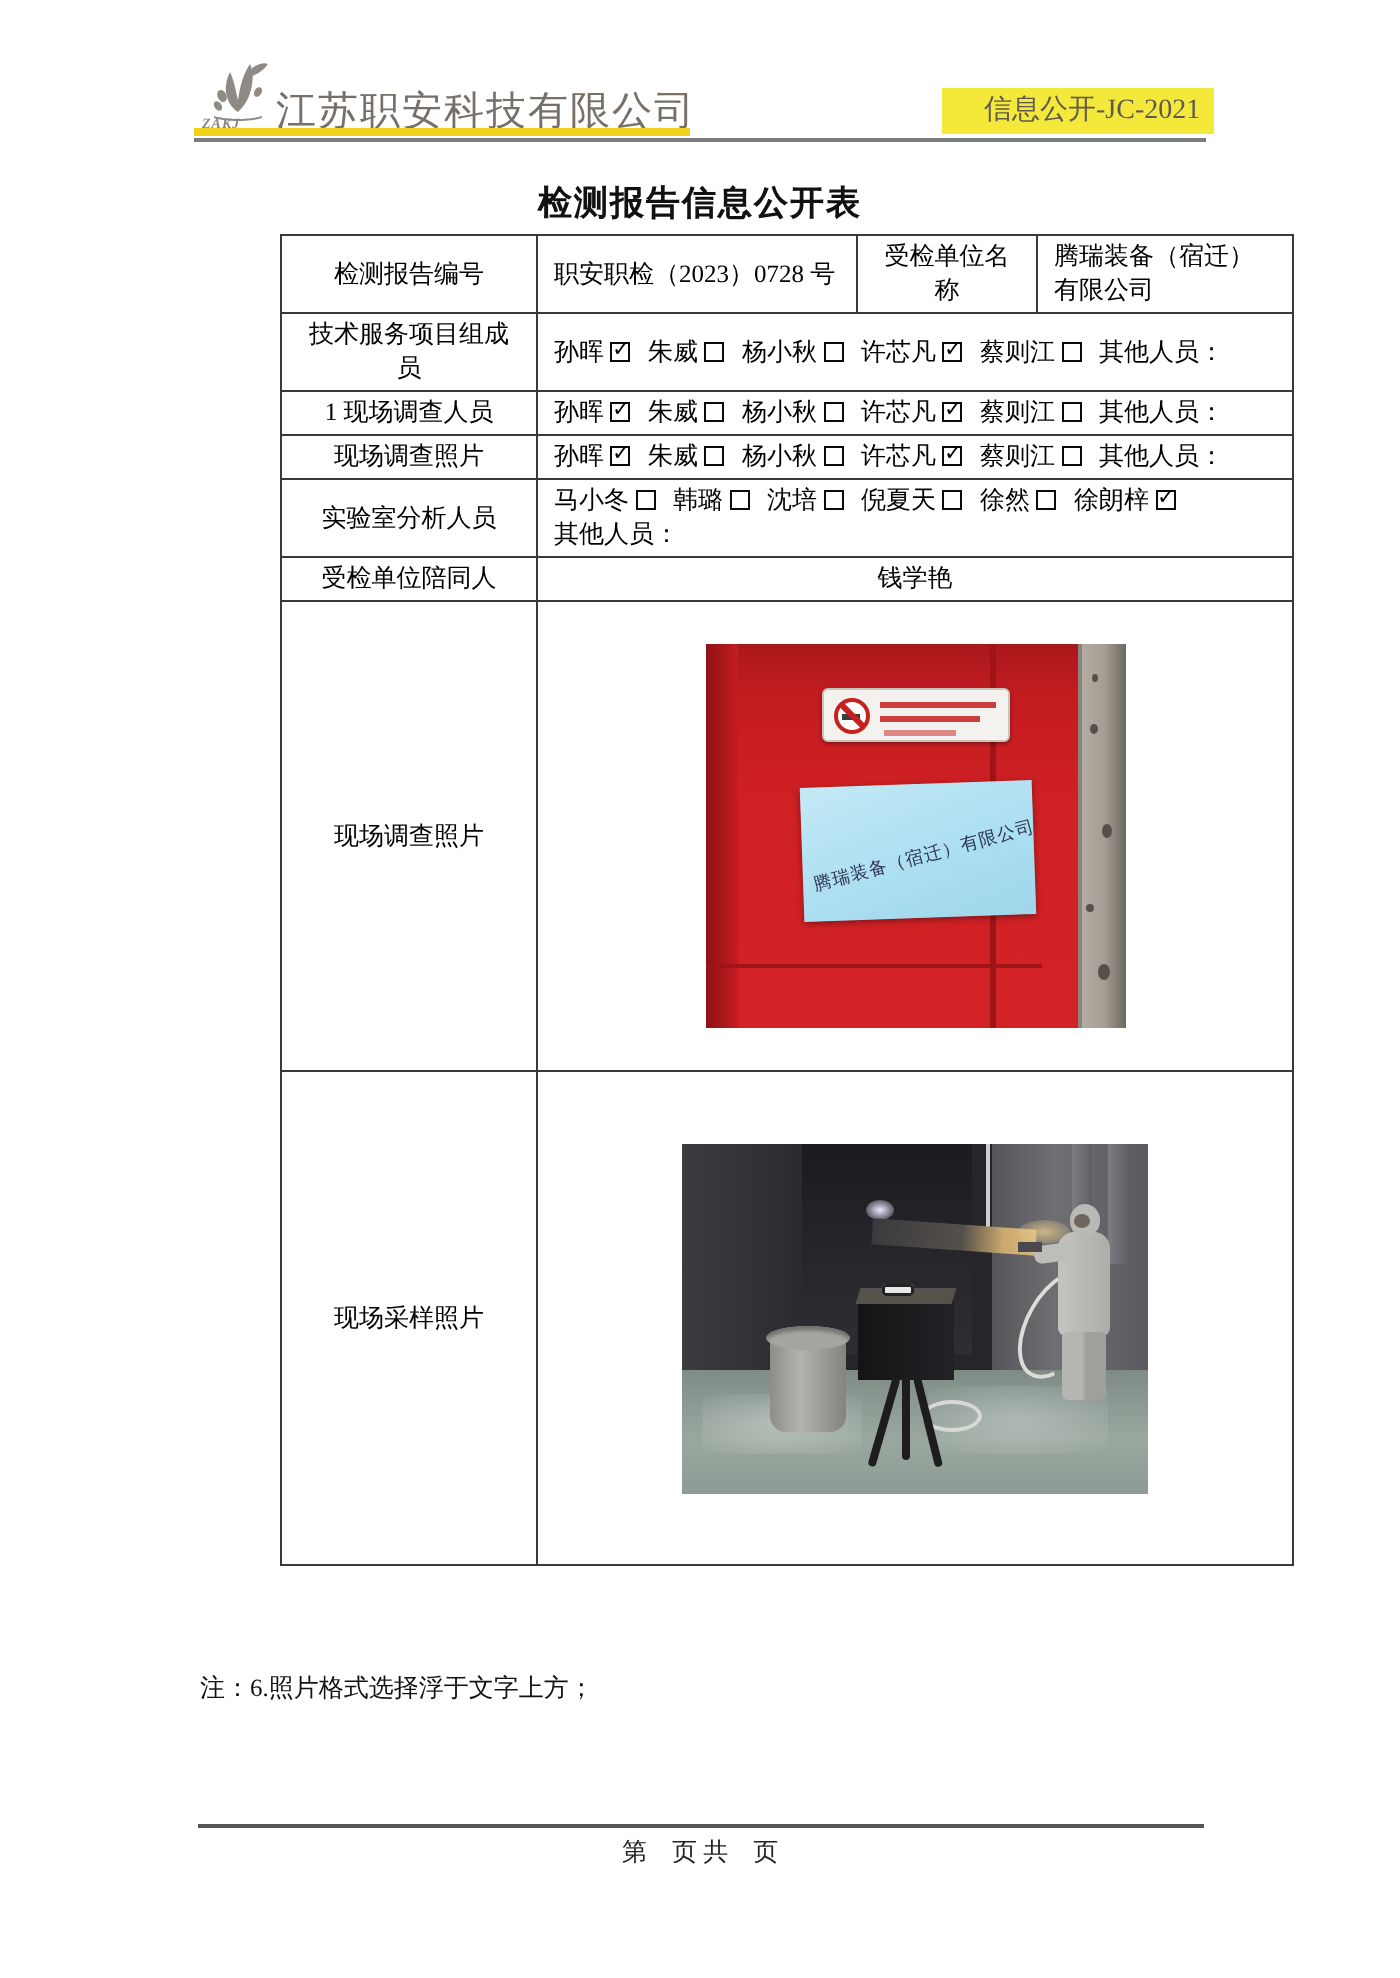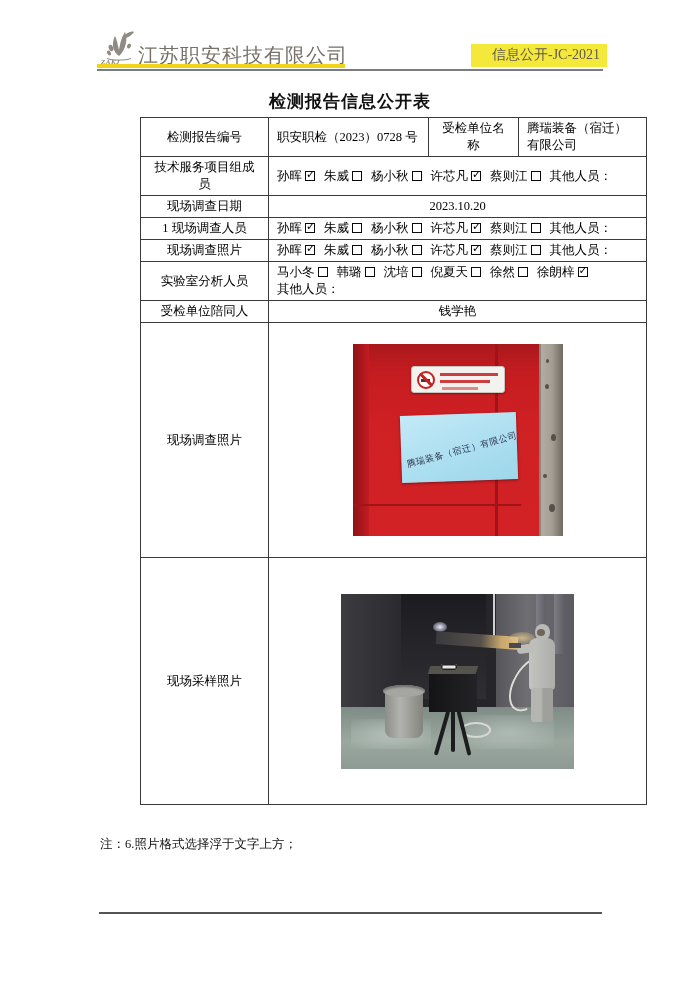--- a/index.html
+++ b/index.html
@@ -116,24 +116,20 @@
       <td class="lab">检测报告编号</td>
       <td>职安职检（2023）0728 号</td>
       <td class="lab">受检单位名称</td>
       <td>腾瑞装备（宿迁）有限公司</td>
     </tr>
     <tr style="height:19px">
       <td class="lab">技术服务项目组成员</td>
       <td colspan="3">
         <span><span class="member"><span>孙晖</span><span class="cb checked"></span></span><span class="member"><span>朱威</span><span class="cb"></span></span><span class="member"><span>杨小秋</span><span class="cb"></span></span><span class="member"><span>许芯凡</span><span class="cb checked"></span></span><span class="member"><span>蔡则江</span><span class="cb"></span></span></span><span class="others-inline">其他人员：</span>
       </td>
-    </tr>
-    <tr style="height:20px">
-      <td class="lab">现场调查日期</td>
-      <td colspan="3" class="ctr">2023.10.20</td>
     </tr>
     <tr style="height:19px">
       <td class="lab">1 现场调查人员</td>
       <td colspan="3">
         <span><span class="member"><span>孙晖</span><span class="cb checked"></span></span><span class="member"><span>朱威</span><span class="cb"></span></span><span class="member"><span>杨小秋</span><span class="cb"></span></span><span class="member"><span>许芯凡</span><span class="cb checked"></span></span><span class="member"><span>蔡则江</span><span class="cb"></span></span></span><span class="others-inline">其他人员：</span>
       </td>
     </tr>
     <tr style="height:21px">
       <td class="lab">现场调查照片</td>
       <td colspan="3">
@@ -210,14 +206,15 @@
           <div class="p2-bucket"></div>
         </div>
       </td>
     </tr>
   </tbody>
     </table>
 
   <div class="note">注：6.照片格式选择浮于文字上方；</div>
 
   <div class="footer-rule"></div>
+  <div class="footer-text">第    页 共    页</div>
 
 </div>
 
 </body></html>

